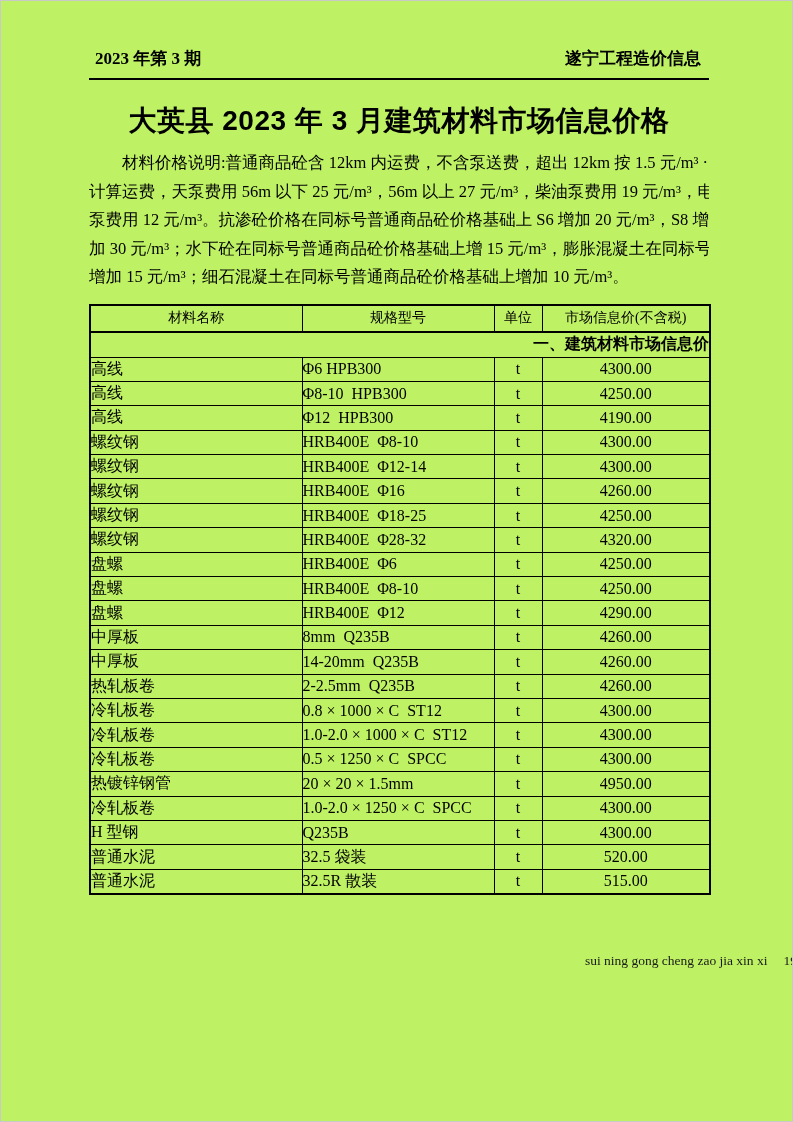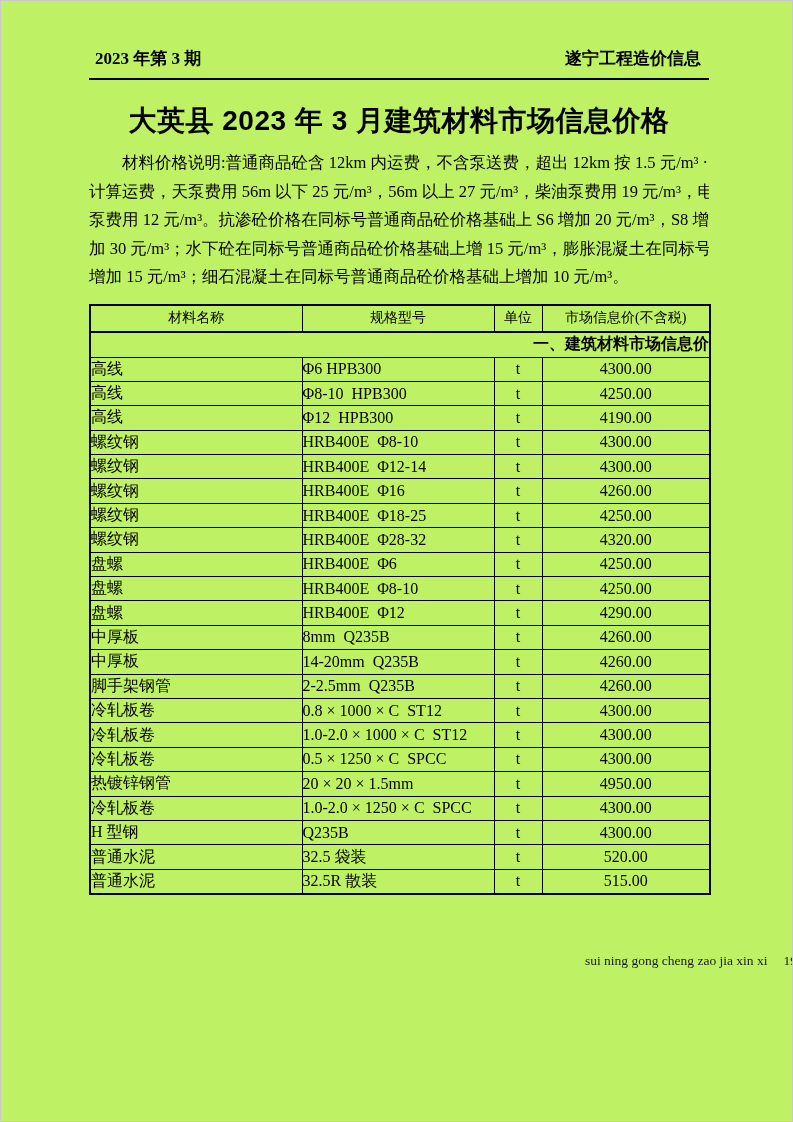--- a/index.html
+++ b/index.html
@@ -216,21 +216,21 @@
     <td class="cell-unit">t</td>
     <td class="cell-price">4260.00</td>
   </tr>
           <tr>
     <td class="cell-name">中厚板</td>
     <td class="cell-spec">14-20mm  Q235B</td>
     <td class="cell-unit">t</td>
     <td class="cell-price">4260.00</td>
   </tr>
           <tr>
-    <td class="cell-name">脚手架钢管</td>
+    <td class="cell-name">热轧板卷</td>
     <td class="cell-spec">2-2.5mm  Q235B</td>
     <td class="cell-unit">t</td>
     <td class="cell-price">4260.00</td>
   </tr>
           <tr>
     <td class="cell-name">冷轧板卷</td>
     <td class="cell-spec">0.8 × 1000 × C  ST12</td>
     <td class="cell-unit">t</td>
     <td class="cell-price">4300.00</td>
   </tr>

